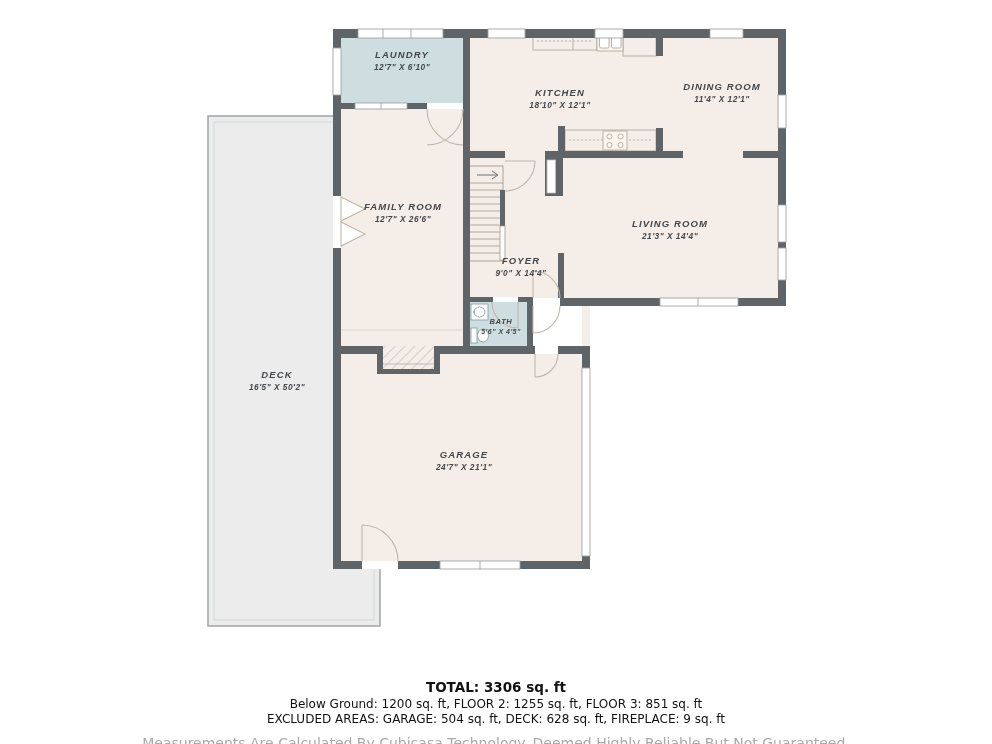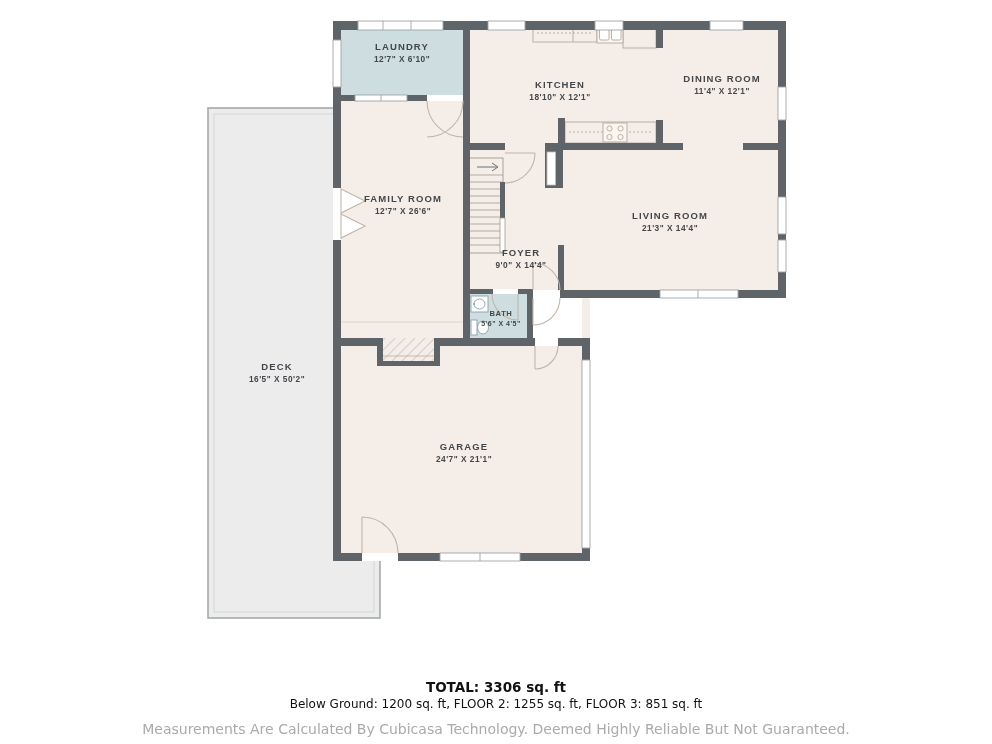--- a/index.html
+++ b/index.html
@@ -1,18 +1,18 @@
 <!DOCTYPE html>
 <html><head>
 <meta charset="utf-8">
 <style>
   html,body{margin:0;padding:0;background:#ffffff;}
   body{width:992px;height:744px;position:relative;overflow:hidden;
        font-family:"Liberation Sans",sans-serif;}
-  .plan-wrap{position:absolute;top:0;left:0;width:848px;height:660px;}
+  .plan-wrap{position:absolute;top:8px;left:0;width:848px;height:660px;font-style:italic;}
   svg{display:block;}
   .room-name{font-family:"Liberation Sans",sans-serif;font-size:9.5px;font-weight:bold;
              letter-spacing:1.1px;fill:#43474b;text-anchor:middle;}
   .room-dims{font-family:"Liberation Sans",sans-serif;font-size:8.3px;font-weight:bold;
              letter-spacing:0.5px;fill:#43474b;text-anchor:middle;}
   .room-name.small{font-size:7.6px;letter-spacing:0.6px;}
   .room-dims.small{font-size:7px;}
   .footer{position:absolute;left:0;top:666px;width:992px;text-align:center;
           font-family:"DejaVu Sans",sans-serif;color:#111111;margin-top:13px;}
   .footer .total{font-size:13.5px;font-weight:bold;margin-bottom:2px;}
@@ -221,14 +221,15 @@
     <text class="room-dims" x="464" y="462">24'7" X 21'1"</text>
     <text class="room-name" x="277" y="370">DECK</text>
     <text class="room-dims" x="277" y="382">16'5" X 50'2"</text>
   </g>
 </svg>
 </div>
 
 <div class="footer">
   <div class="total">TOTAL: 3306 sq. ft</div>
   <div class="line">Below Ground: 1200 sq. ft, FLOOR 2: 1255 sq. ft, FLOOR 3: 851 sq. ft</div>
+  <div class="line">EXCLUDED AREAS: GARAGE: 504 sq. ft, DECK: 628 sq. ft, FIREPLACE: 9 sq. ft</div>
   <div class="disclaimer">Measurements Are Calculated By Cubicasa Technology. Deemed Highly Reliable But Not Guaranteed.</div>
 </div>
 
 </body></html>

